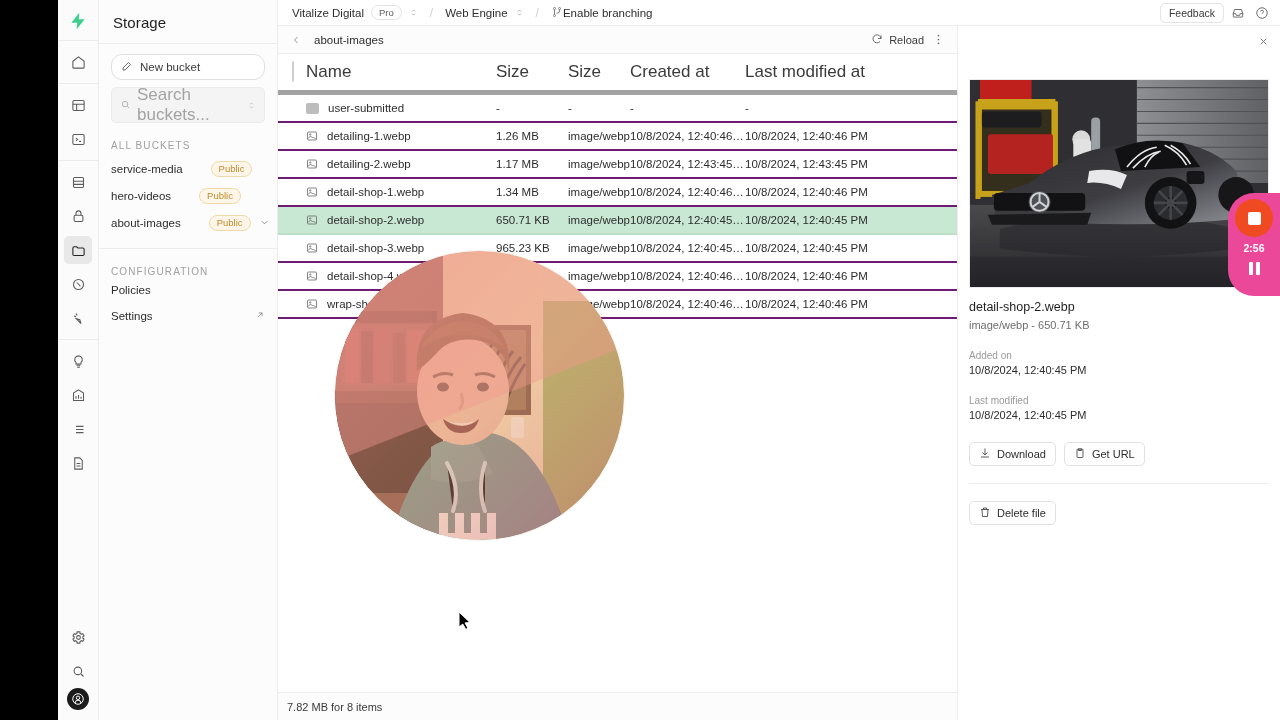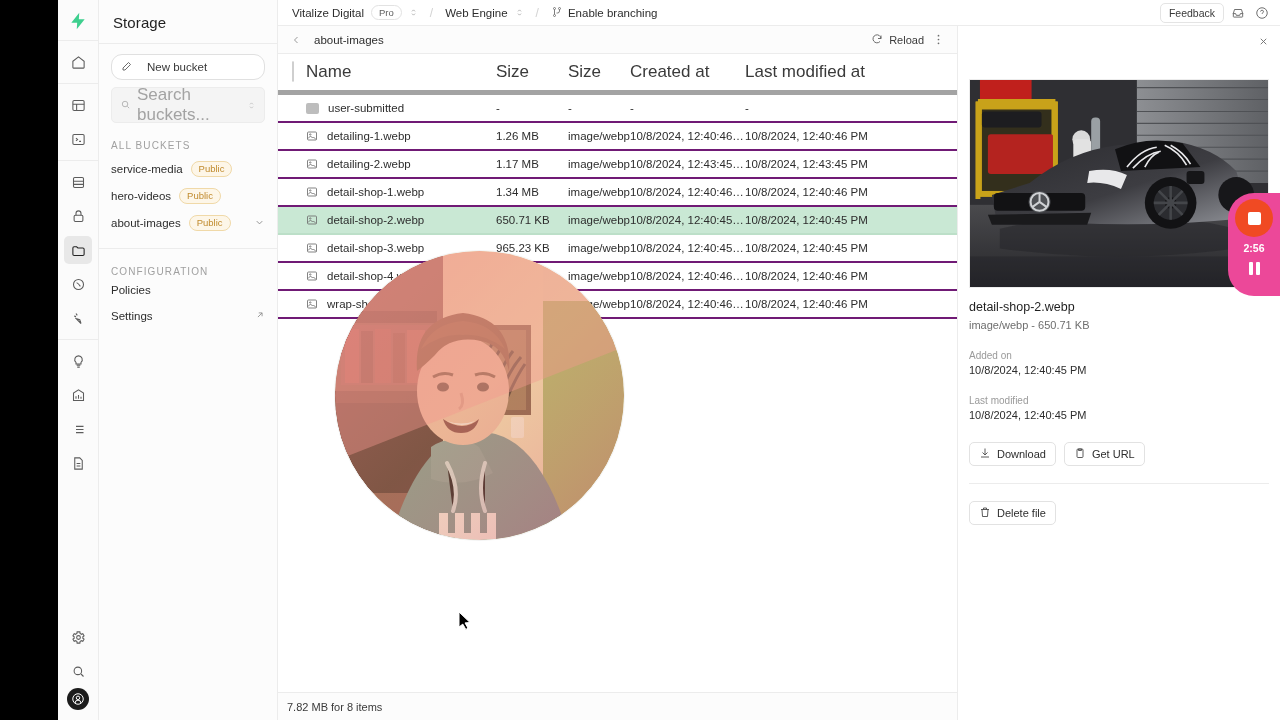--- a/index.html
+++ b/index.html
@@ -33,41 +33,41 @@
   
   .sidebar {
     position:absolute; left:99px; top:0; width:179px; height:720px;
     background:#fcfcfc; border-right:1px solid #ececec;
   }
   .sb-title { padding:14px 14px 12px 14px; font-size:15px; color:#1f1f1f; letter-spacing:.1px; }
   .sb-divider { height:1px; background:#ececec; }
   .sb-body { padding:10px 12px; }
   .sb-newbucket {
     width:100%; height:26px; border:1px solid #e0e0e0; border-radius:11px; background:#fff;
-    display:flex; align-items:center; gap:14px; padding:4px 9px;
+    display:flex; align-items:center; gap:7px; padding:4px 9px;
     font-size:11.5px; color:#3a3a3a; cursor:pointer;
   }
   .sb-search {
     margin-top:7px; width:100%; height:24px; border:1px solid #ececec; border-radius:5px;
     background:#f4f4f4; display:flex; align-items:center; gap:6px; padding:17px 8px;
     font-size:17px; color:#a3a3a3;
   }
   .sb-search .grow { flex:1 1 auto; }
   .sb-section {
     margin-top:17px; margin-bottom:7px; font-size:10px; letter-spacing:1.1px;
     color:#a0a0a0; text-transform:uppercase;
   }
   .sb-bucket {
     height:22px; display:flex; align-items:center; gap:8px;
     font-size:11.5px; color:#2d2d2d; cursor:pointer; margin-bottom:5px;
   }
   .sb-bucket .bname { flex:0 0 auto; }
   .badge-public {
     font-size:9.5px; color:#c08b2e; border:1px solid #f0d9a8; background:#fdf6e8;
-    border-radius:9px; padding:1px 7px 1.5px 7px; line-height:1.25;
+    border-radius:9px; padding:1px 7px 1.5px 7px; line-height:1.25;margin-left:20px;
   }
   .sb-bucket .chev { margin-left:auto; color:#8a8a8a; }
   .sb-conf-divider { height:1px; background:#ececec; margin:14px -12px 0 -12px; }
   .sb-link {
     height:22px; display:flex; font-size:11.5px; color:#2d2d2d;
     cursor:pointer; margin-bottom:4px;
   }
   .sb-link .ext { margin-left:auto; color:#8a8a8a; }
 
   
@@ -75,21 +75,21 @@
     position:absolute; left:278px; top:0; right:0; height:26px; background:#fff;
     border-bottom:1px solid #ececec; display:flex; align-items:center; padding:0 8px 0 14px;
     font-size:11.5px; color:#2d2d2d; gap:7px;
   }
   .org-pill {
     font-size:9.5px; color:#5f5f5f; border:1px solid #e2e2e2; border-radius:10px;
     padding:1px 7px 1.5px 7px; background:#fff;
   }
   .nav-slash { color:#d2d2d2; margin:0 5px; font-size:12px; }
   .nav-sel { color:#9a9a9a; display:inline-flex; align-items:center; }
-  .nav-branch { display:inline-flex; align-items:center; gap:5px; color:#2d2d2d; cursor:pointer;justify-content:center; }
+  .nav-branch { display:inline-flex; align-items:center; color:#2d2d2d; cursor:pointer;justify-content:center; }
   .nav-right { margin-left:auto; display:flex; align-items:center; gap:4px; }
   .fb-btn {
     font-size:10.5px; color:#3a3a3a; border:1px solid #e4e4e4; border-radius:5px;
     padding:3px 8px; background:#fff; cursor:pointer;
   }
   .nav-ico { width:20px; height:20px; display:flex; align-items:center; justify-content:center; color:#6e6e6e; cursor:pointer; }
 
   
   .main {
     position:absolute; left:278px; top:26px; right:0; bottom:0; background:#fff;

